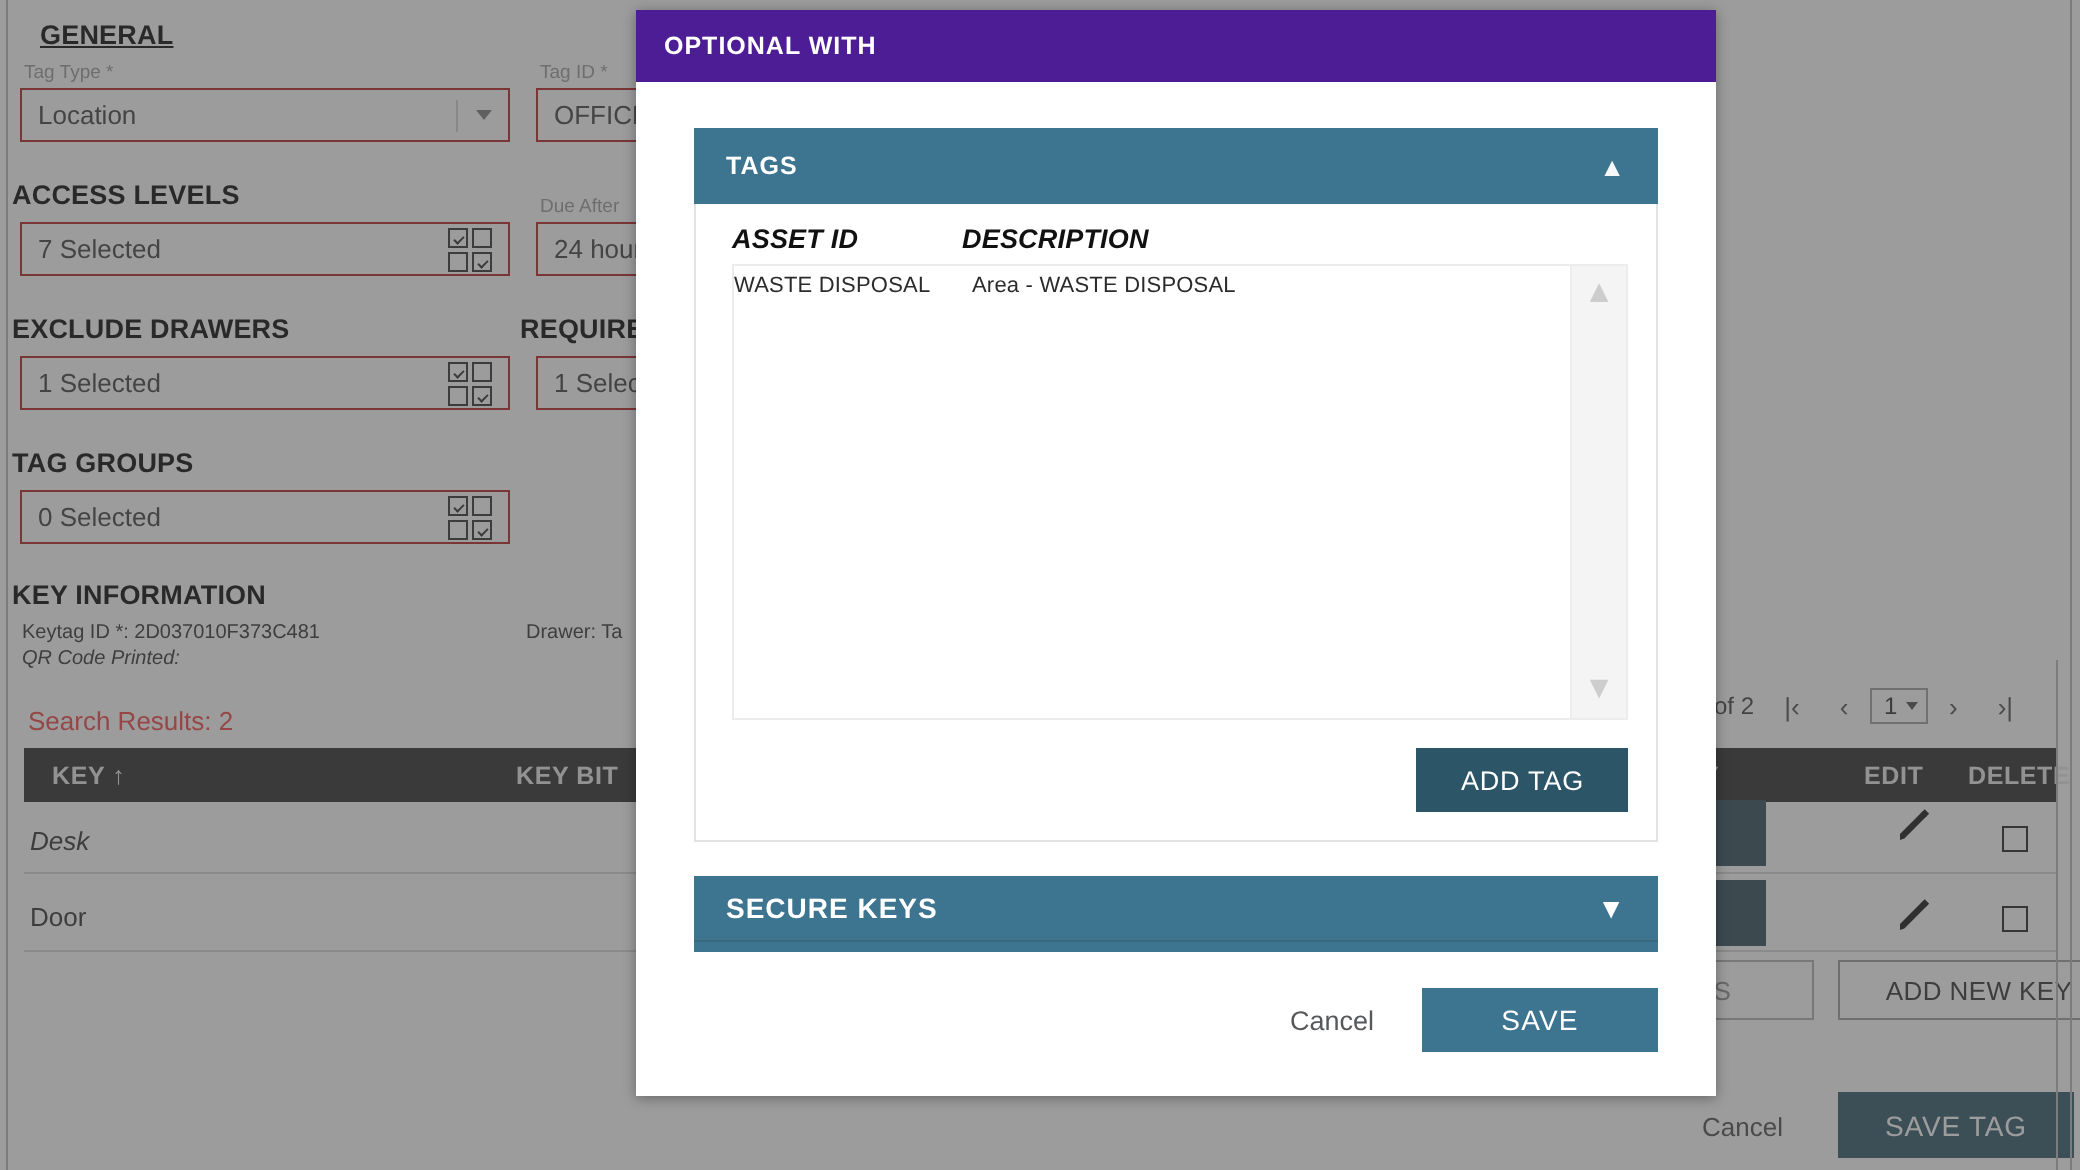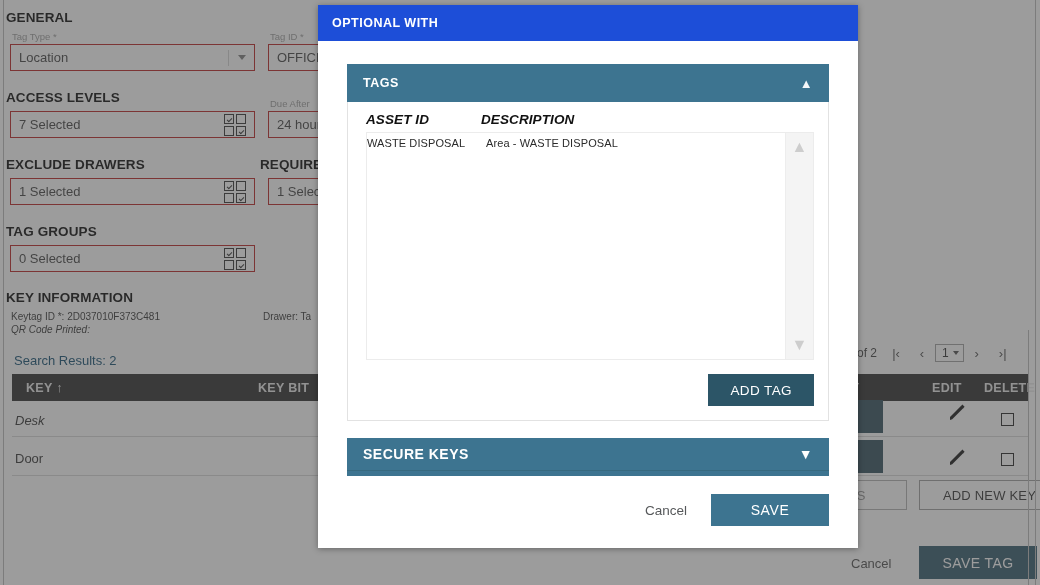--- a/index.html
+++ b/index.html
@@ -103,21 +103,21 @@
   .tiny {
     position: absolute;
     font-size: 10px;
     color: #2f2f2f;
     white-space: nowrap;
   }
 
   .search-results {
     position: absolute;
     font-size: 13px;
-    color: #0c4a6e;
+    color: #ef4444;
     white-space: nowrap;
   }
 
   
   .tbl-head {
     position: absolute;
     background: #262626;
     color: #e8e8e8;
     font-size: 12.5px;
     font-weight: bold;
@@ -243,21 +243,21 @@
     width: 540px;
     height: 543px;
     background: #ffffff;
     box-shadow: 0 1px 6px rgba(0,0,0,.35);
     display: flex;
     flex-direction: column;
   }
 
   .modal-head {
     height: 36px;
-    background: #1d4ed8;
+    background: #4c1d95;
     color: #ffffff;
     display: flex;
     align-items: center;
     padding: 0 14px;
     font-size: 12.5px;
     font-weight: bold;
     letter-spacing: .5px;
     flex: 0 0 auto;
   }
 
@@ -407,21 +407,21 @@
   }
 </style>
 </head>
 <body>
 
 <div id="app">
 
   <div id="bg-page">
     <div class="bg-content">
 
-      <div class="sec-head" style="left:6px; top:10px;">GENERAL</div>
+      <div class="sec-head" style="left:20px; top:10px;text-decoration:underline;">GENERAL</div>
 
       <div class="fld-label" style="left:12px; top:31px;">Tag Type *</div>
       <div class="fld" style="left:10px; top:44px; width:245px; height:27px;">
         <span class="val">Location</span>
         <span class="chev-sep"></span>
         <span class="chev-down"></span>
       </div>
 
       <div class="fld-label" style="left:270px; top:31px;">Tag ID *</div>
       <div class="fld" style="left:268px; top:44px; width:120px; height:27px; border-right:0;">

